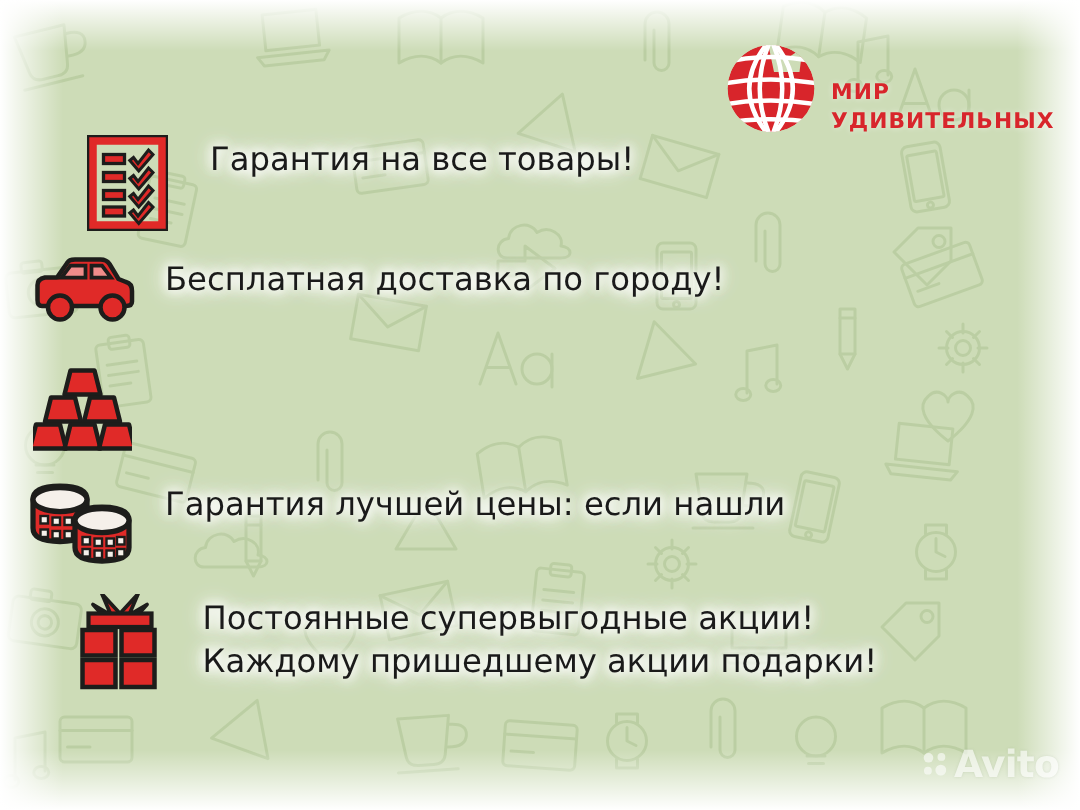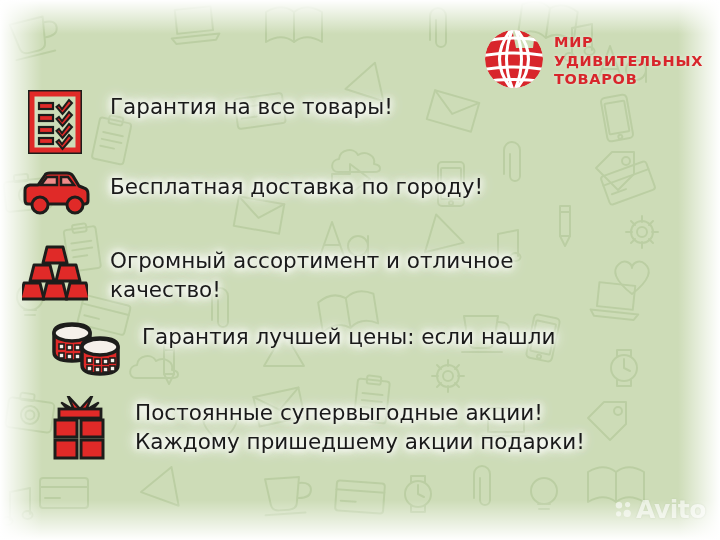--- a/index.html
+++ b/index.html
@@ -26,21 +26,21 @@
     background:
       linear-gradient(to right,  #ffffff 0px, rgba(255,255,255,0) 42px),
       linear-gradient(to left,   #ffffff 0px, rgba(255,255,255,0) 42px),
       linear-gradient(to bottom, #ffffff 0px, rgba(255,255,255,0) 34px),
       linear-gradient(to top,    #ffffff 0px, rgba(255,255,255,0) 40px);
   }
 
   
   #logo{
     position:absolute; left:483px; top:28px;
-    display:flex; align-items:center; gap:9px;
+    display:flex; align-items:flex-end; gap:9px;
     z-index:6;
   }
   #logo-globe{ width:62px; height:62px; display:block; flex:none; }
   #logo-text{
     color:#d8252b;
     font-weight:bold;
     font-size:14.5px;
     line-height:18.5px;
     letter-spacing:.7px;
     padding-top:4px;
@@ -71,24 +71,24 @@
     line-height:29px;
     color:#1a1a1a;
     padding-top:4px;
     text-shadow:
        0 0 7px #fff, 0 0 7px #fff, 0 0 12px #fff,
        0 0 16px #fff, 0 0 20px rgba(255,255,255,.9);
   }
   .ftext span{ display:block; }
 
   
-  #row-0{ min-height:58px; }
+  #row-0{ min-height:58px;padding-left:30px; }
   #row-1{ min-height:60px; }
   #row-2{ min-height:62px; }
-  #row-3{ min-height:62px;margin-left:32px; }
+  #row-3{ min-height:62px; }
   #row-4{ min-height:62px;margin-left:25px; }
 
   
   #avito{
     position:absolute; right:14px; bottom:18px;
     display:flex; align-items:center; gap:4px;
     z-index:7; opacity:.58;
   }
   #avito-mark{ width:17px; height:17px; display:block; }
   #avito-word{
@@ -280,21 +280,20 @@
           <path d="M31 -2 Q16 31 31 64"></path>
           <path d="M31 -2 Q46 31 31 64"></path>
           <path d="M31 -2 Q2 31 31 64"></path>
           <path d="M31 -2 Q60 31 31 64"></path>
         </g>
       </g>
     </svg>
     <div id="logo-text">
       <div>МИР</div>
       <div>УДИВИТЕЛЬНЫХ</div>
-      <div>ТОВАРОВ</div>
     </div>
   </div>
 
   <div id="features">
 
     <div class="frow" id="row-0">
       <div class="ficon">
         <svg width="54" height="64" viewBox="0 0 54 64">
           <rect x="2" y="2" width="50" height="60" fill="none" stroke="#1d1d1b" stroke-width="4"></rect>
           <rect x="4" y="4" width="46" height="56" fill="none" stroke="#e02a28" stroke-width="5"></rect>
@@ -337,24 +336,20 @@
         <svg width="66" height="58" viewBox="0 0 66 58">
           <g fill="#e02a28" stroke="#1d1d1b" stroke-width="3" stroke-linejoin="round">
             <path d="M25 3 L41 3 L45 19 L21 19 Z"></path>
             <path d="M12 21 L28 21 L32 37 L8 37 Z"></path>
             <path d="M38 21 L54 21 L58 37 L34 37 Z"></path>
             <path d="M2 39 L18 39 L22 55 L-2 55 Z"></path>
             <path d="M25 39 L41 39 L45 55 L21 55 Z"></path>
             <path d="M48 39 L64 39 L68 55 L44 55 Z"></path>
           </g>
         </svg>
-      </div>
-      <div class="ftext">
-        <span>Огромный ассортимент и отличное</span>
-        <span>качество!</span>
       </div>
     </div>
 
     <div class="frow" id="row-3">
       <div class="ficon">
         <svg width="74" height="58" viewBox="0 0 74 58">
 
           <path d="M4 13 Q4 4 22 4 Q40 4 40 13 L40 32 Q40 41 22 41 Q4 41 4 32 Z" fill="#e02a28" stroke="#1d1d1b" stroke-width="3.5" stroke-linejoin="round"></path>
           <ellipse cx="22" cy="13" rx="18" ry="8" fill="#f5f0ea" stroke="#1d1d1b" stroke-width="3.5"></ellipse>
           <g fill="#f5f0ea" stroke="#1d1d1b" stroke-width="1.6">

